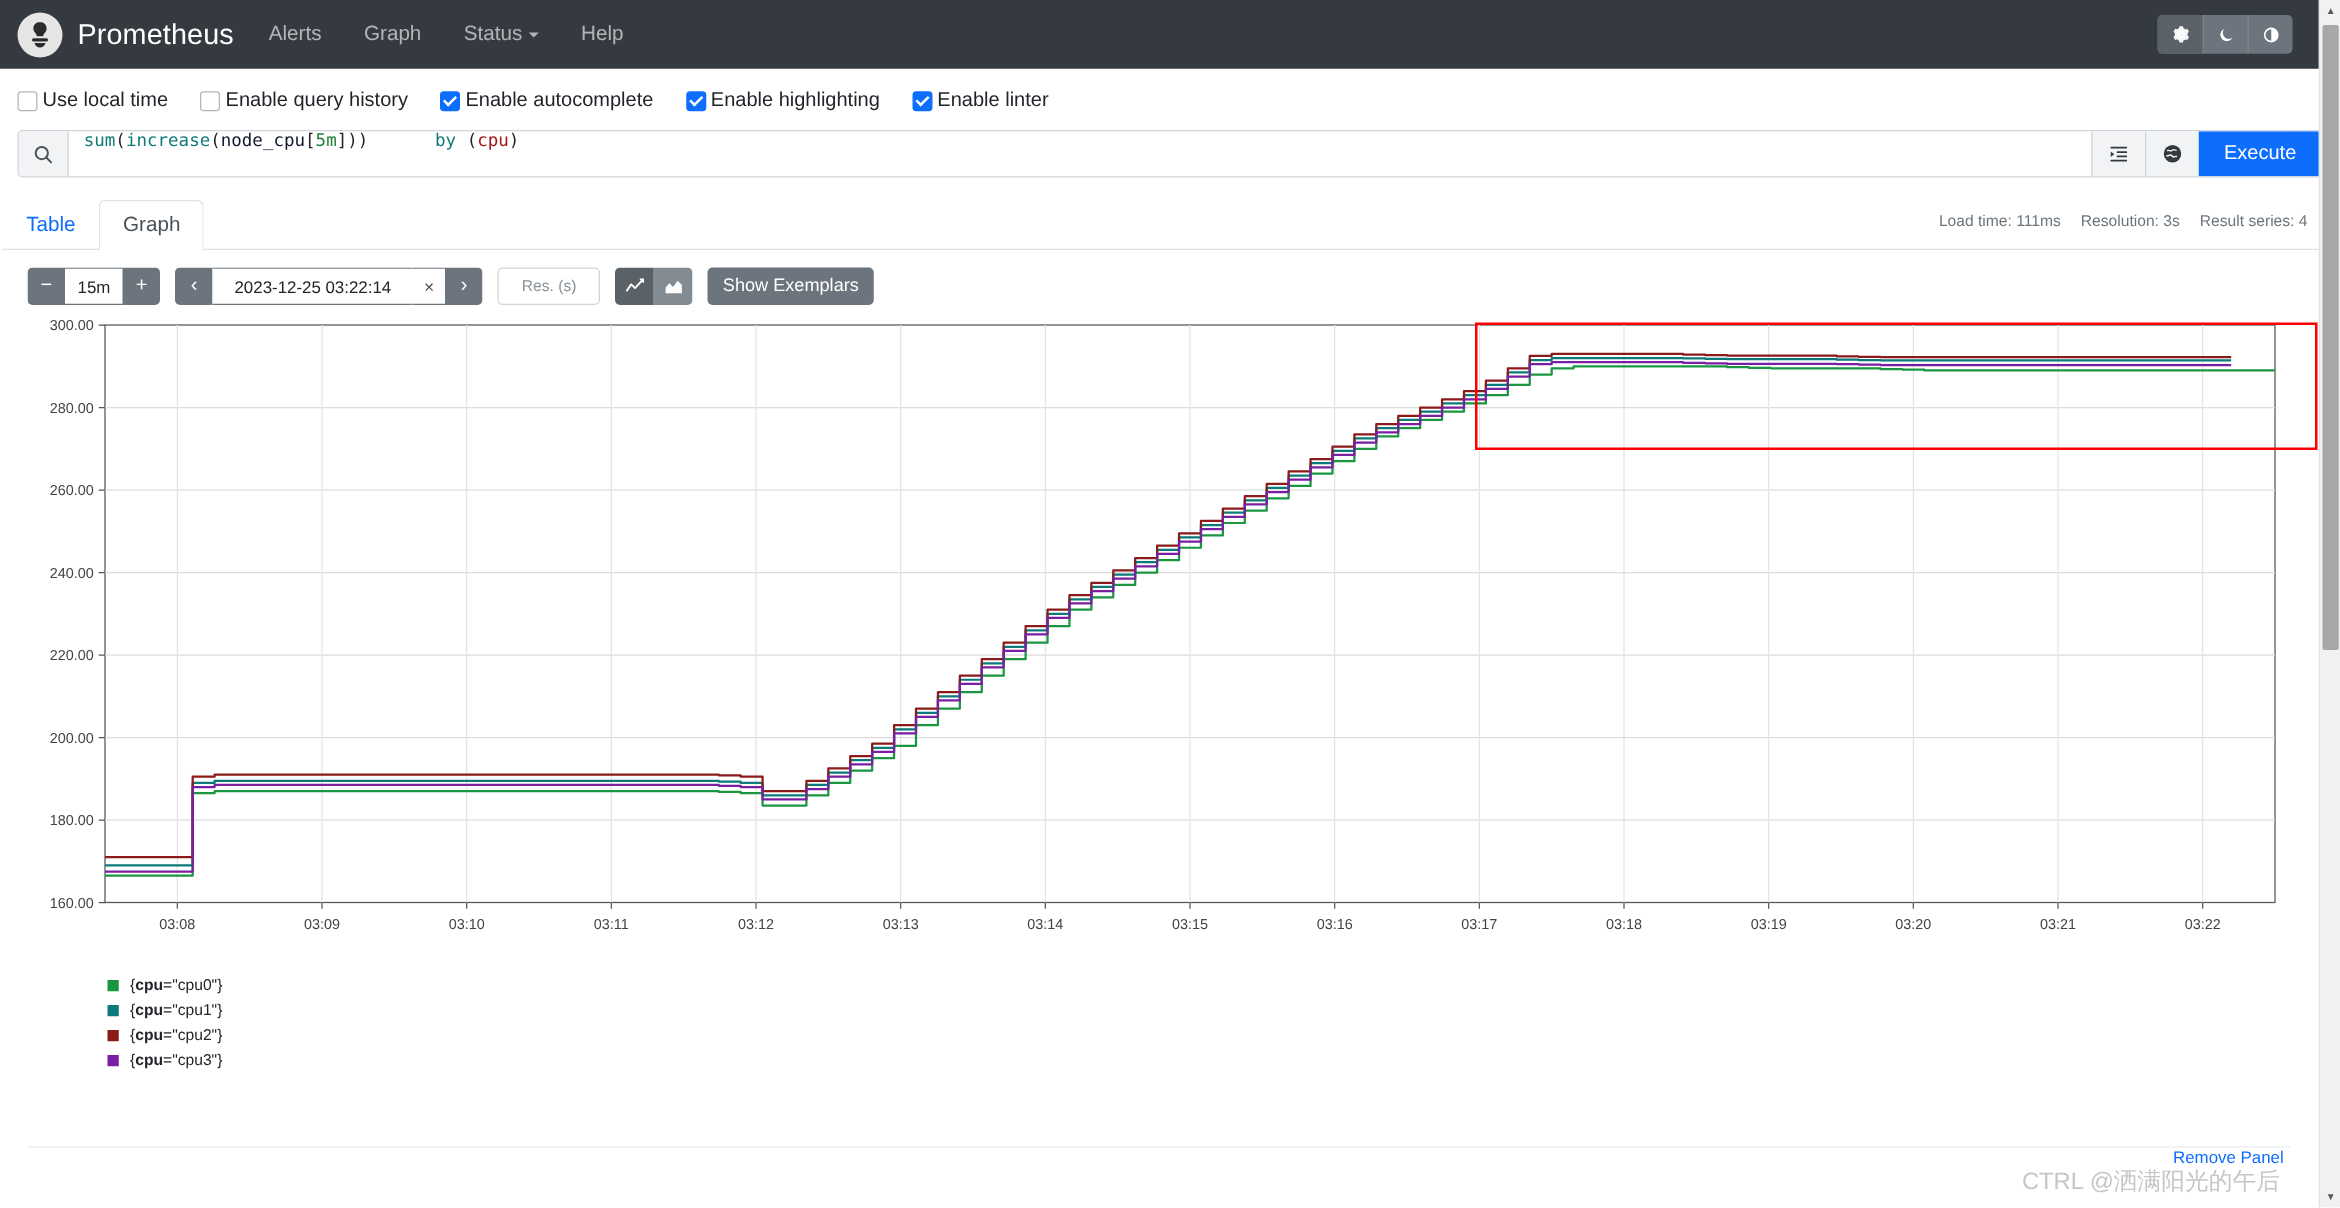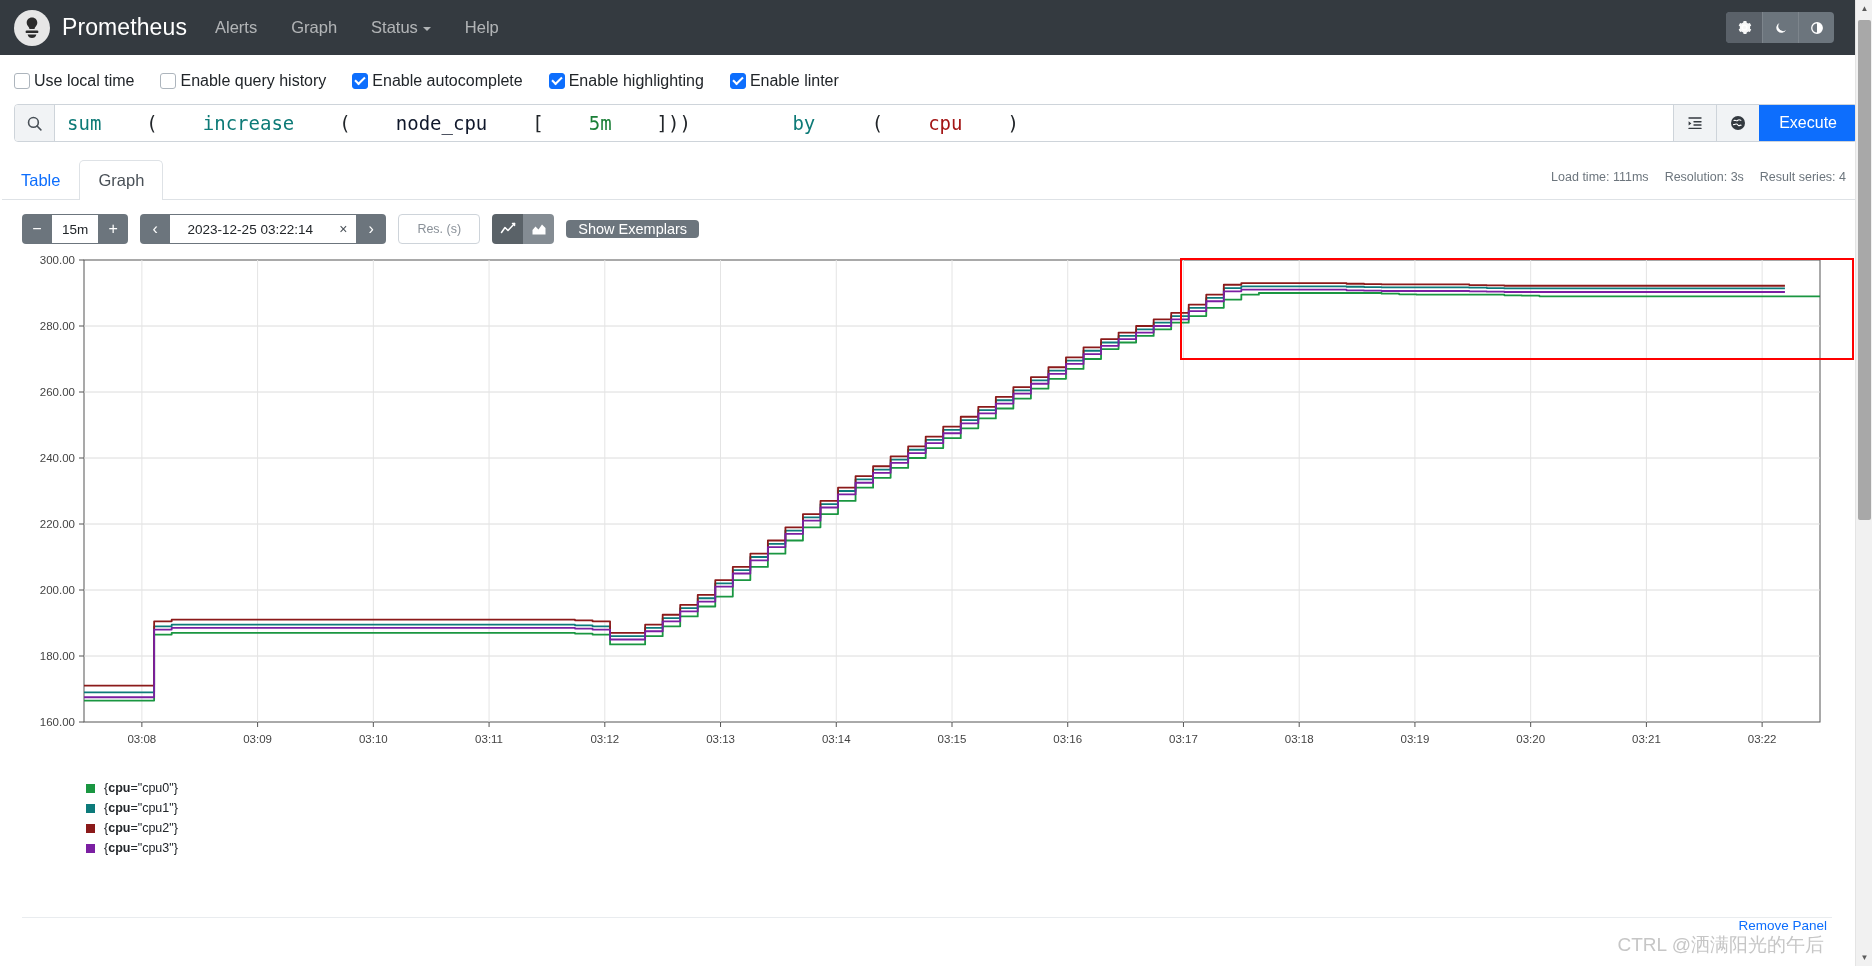--- a/index.html
+++ b/index.html
@@ -102,23 +102,23 @@
     display: flex; align-items: stretch; height: 38px;
     border: 1px solid #ced4da; border-radius: 4px; overflow: hidden;
     background: #fff;
   }
   .q-icon {
     width: 40px; background: #f1f3f5; border-right: 1px solid #ced4da;
     display: flex; align-items: center; justify-content: center;
     color: #495057;
   }
   .q-input {
-    flex: 1; display: flex; align-items: center;
+    flex: 1; display: flex; 
     padding: 0 12px; font-family: "DejaVu Sans Mono", monospace;
-    font-size: 19px; white-space: pre; overflow: hidden; gap: 45px;
+    font-size: 14px; white-space: pre; overflow: hidden;
   }
   .tok-fn { color: #0d7a77; }
   .tok-paren { color: #212529; }
   .tok-metric { color: #0f172a; }
   .tok-dur { color: #1a7f37; }
   .tok-label { color: #a31515; }
   .tok-kw { color: #0d7a77; padding-left: 45px; }
   .q-btn {
     width: 43px; background: #f1f3f5; border-left: 1px solid #ced4da;
     display: flex; align-items: center; justify-content: center;
@@ -182,21 +182,21 @@
     display: flex; align-items: center; justify-content: center;
   }
   .chart-toggle { display: flex; border-radius: 4px; overflow: hidden; }
   .ct-btn {
     width: 31px; height: 30px; display: flex; align-items: center; justify-content: center;
     cursor: pointer; color: #fff;
   }
   .ct-btn.active { background: #5a6268; }
   .ct-btn.idle { background: #848c93; }
   .exemplars {
-    background: #6c757d; color: #fff; height: 18px; border-radius: 4px;
+    background: #6c757d; color: #fff; height: 30px; border-radius: 4px;
     display: flex; align-items: center; padding: 0 12px;
     font-size: 14.5px; cursor: pointer; white-space: nowrap;
   }
 
   
   .chart-area { position: relative; padding-left: 22px; }
   .chart-svg { display: block; }
   .highlight-box {
     position: absolute; border: 2px solid #ff0000; pointer-events: none;
   }

